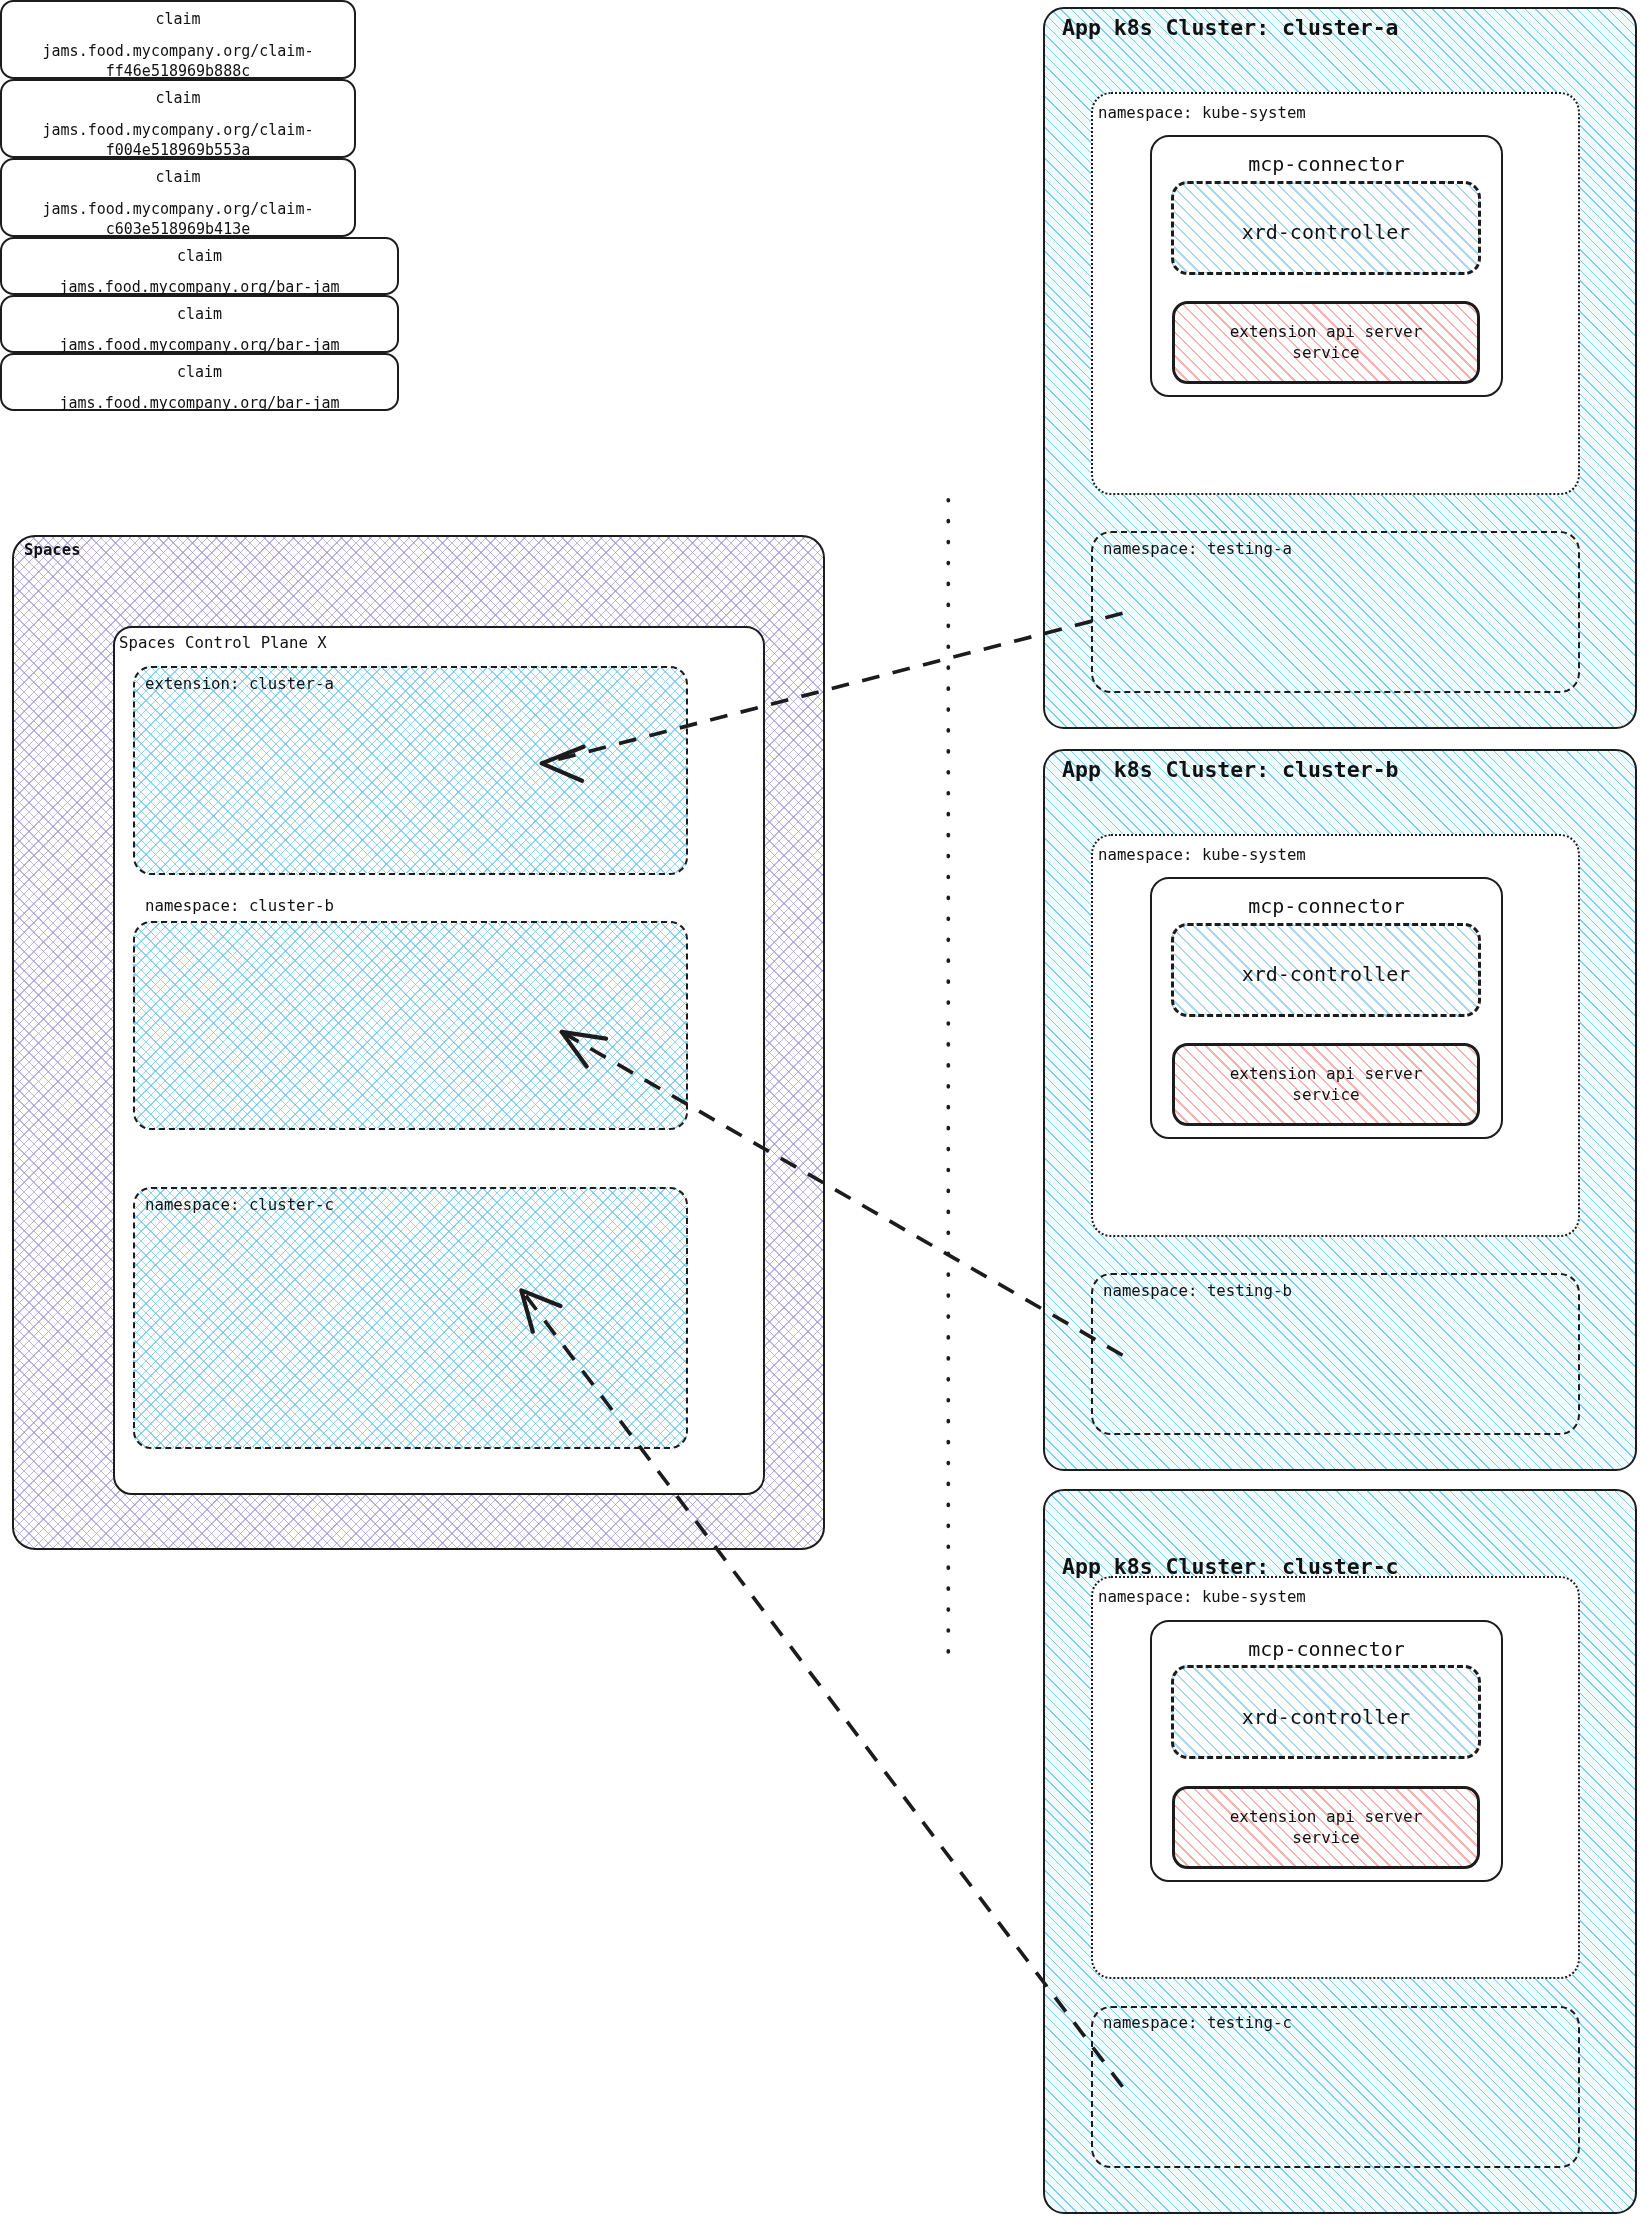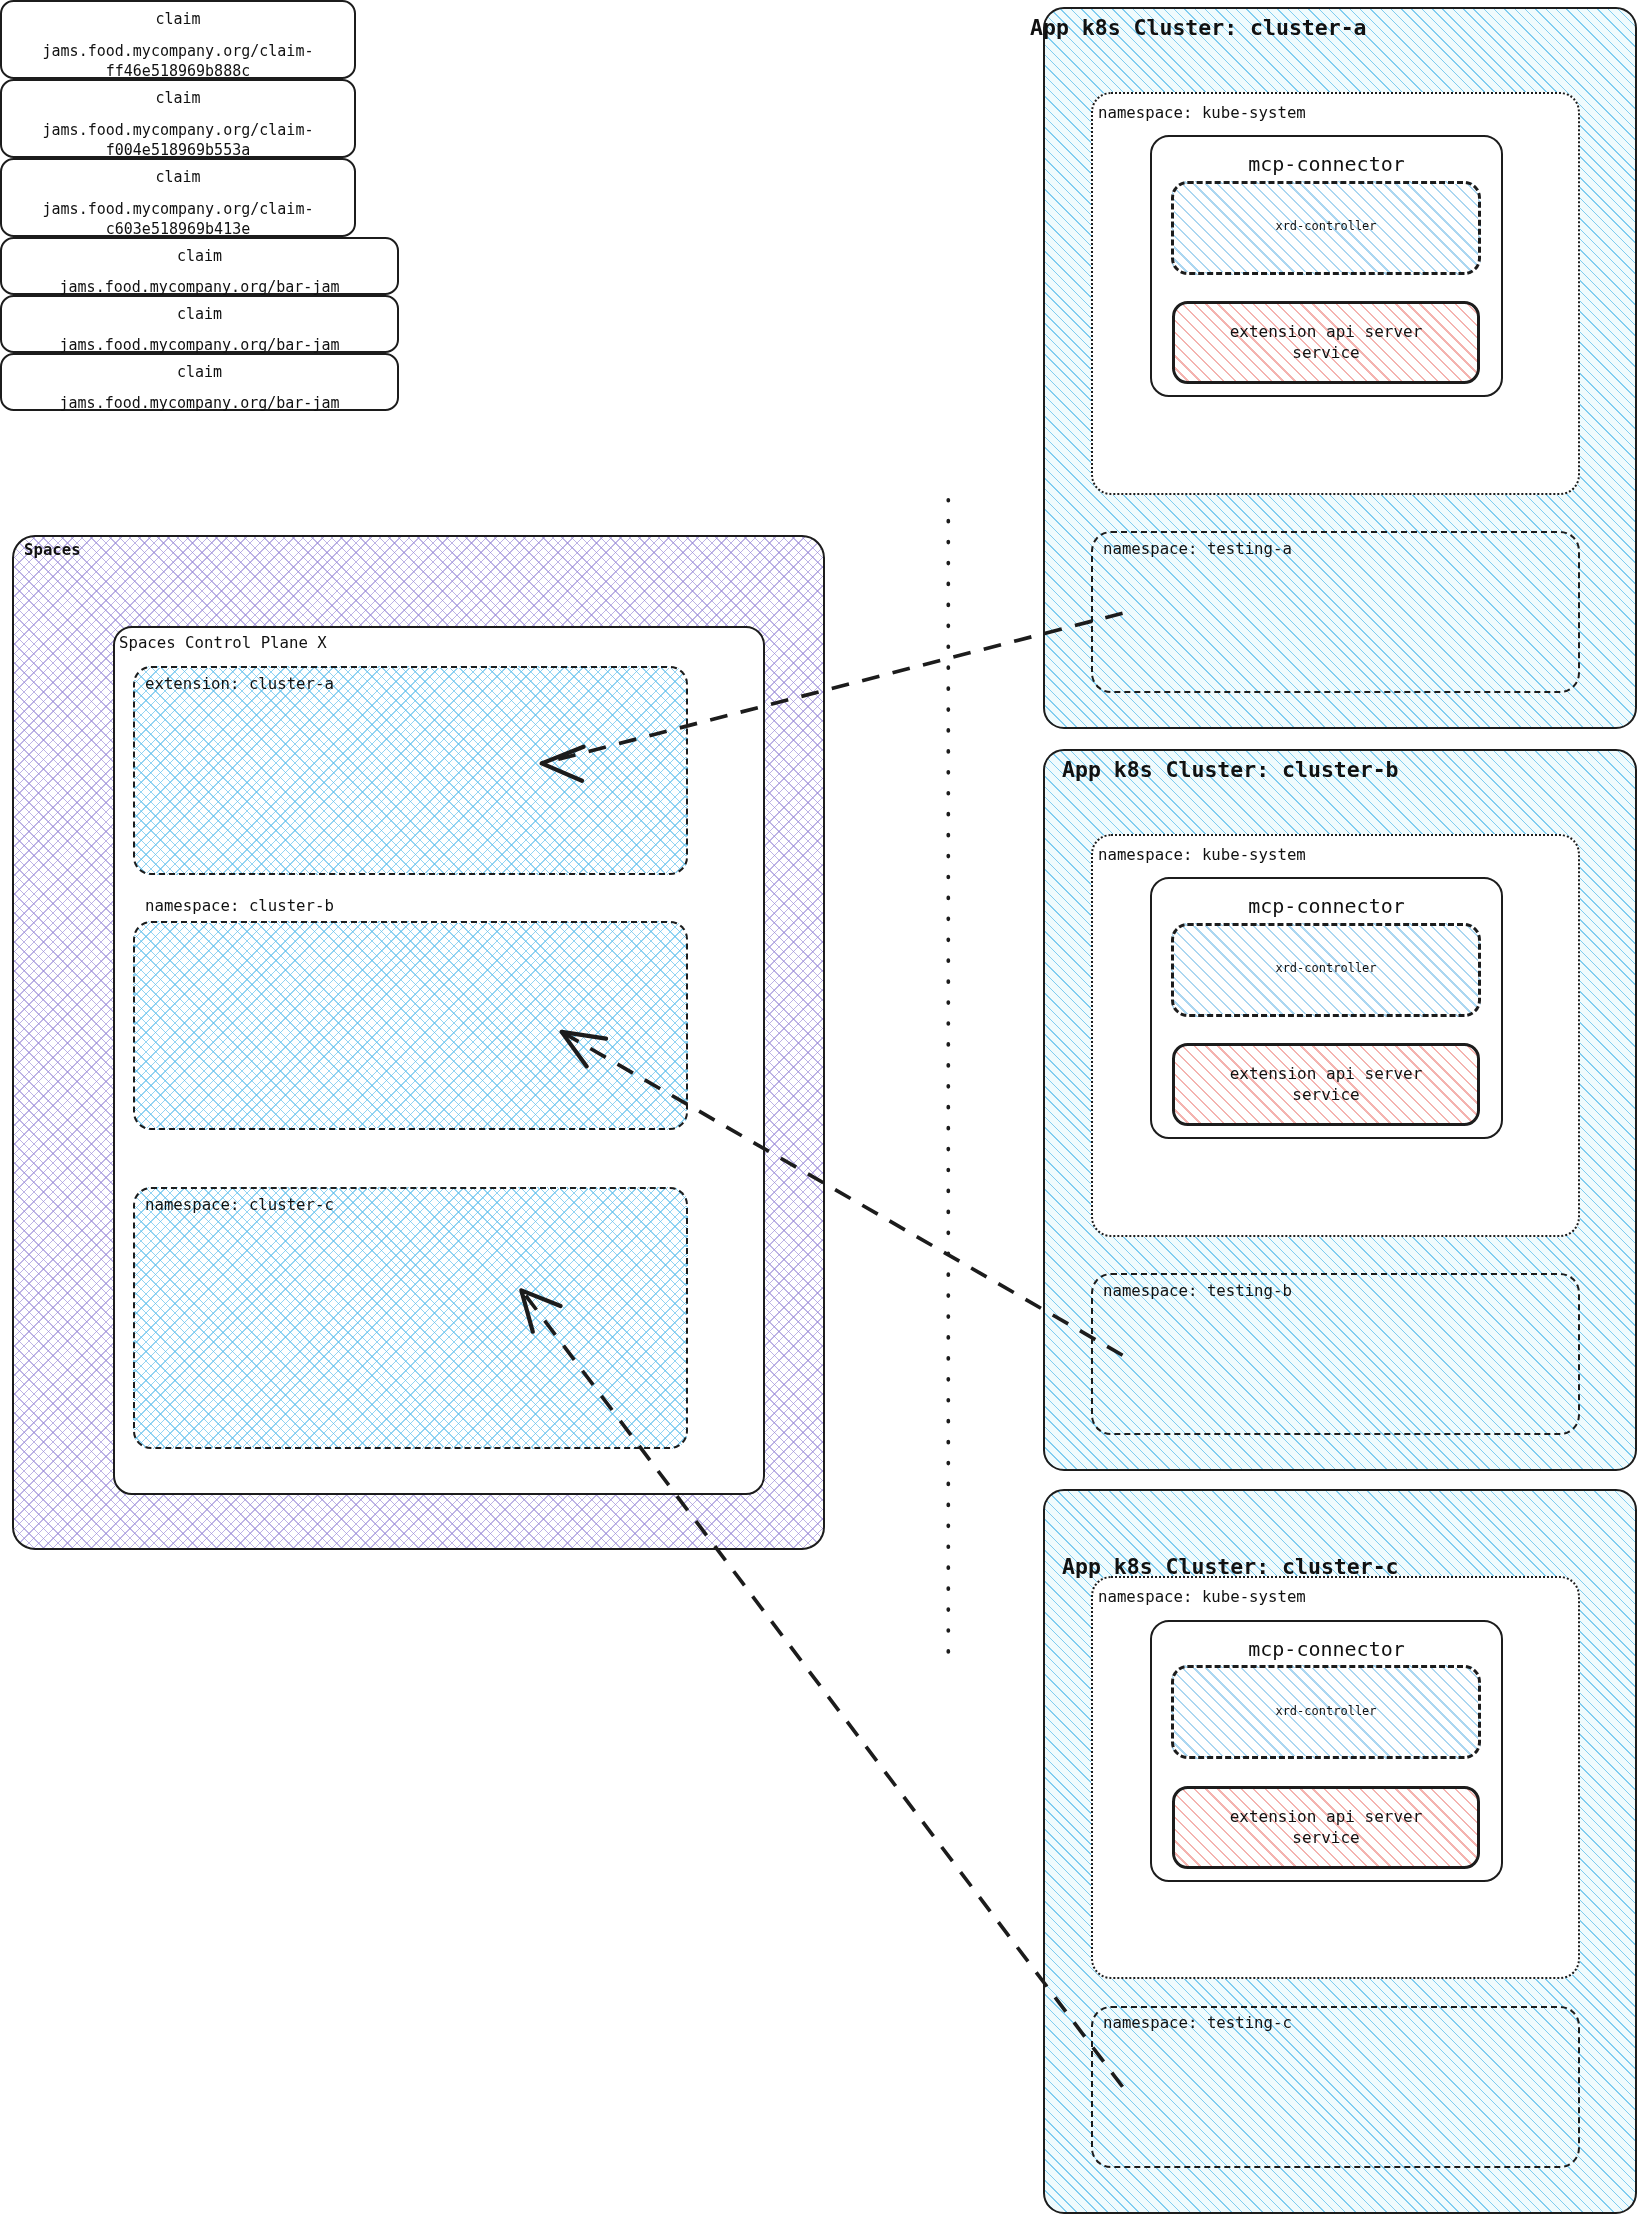--- a/index.html
+++ b/index.html
@@ -136,21 +136,21 @@
     line-height: 1.34;
     color: #111111;
   }
 
   
   .t-cluster-title { font-size: 21.5px; }
   .t-spaces-title  { font-size: 15.7px; font-weight: 400; }
   .t-mcp-title     { font-size: 15.7px; font-weight: 400; }
   .t-ns-title      { font-size: 15.7px; font-weight: 400; }
   .t-connector     { font-size: 20px; font-weight: 400; }
-  .t-xrd           { font-size: 12px; }
+  .t-xrd           { font-size: 20px; }
   .t-ext           { font-size: 16px; }
   .t-claim         { font-size: 15px; }
   .t-claim-sm      { font-size: 15px; }
 
   
   #overlay {
     position: absolute;
     left: 0;
     top: 0;
     width: 1647px;
@@ -194,21 +194,21 @@
   <div class="box-title t-ns-title" style="left:145px; top:1195px;">namespace: cluster-c</div>
   <div class="claim-box" style="left:170px; top:1239px; width:352px; height:75px;">
     <div class="claim-text">
       <span class="t-claim">claim</span><br>
       <span class="t-claim">jams.food.mycompany.org/claim-
 c603e518969b413e</span>
     </div>
   </div>
 
   <div class="box cluster-box" style="left:1043px; top:7.3px; width:594px; height:722px;"></div>
-  <div class="box-title t-cluster-title" style="left:1030px; top:14.7px;">App k8s Cluster: cluster-a</div>
+  <div class="box-title t-cluster-title" style="left:1062px; top:14.7px;">App k8s Cluster: cluster-a</div>
 
   <div class="box ns-dotted" style="left:1091px; top:92px; width:489px; height:403px;"></div>
   <div class="box-title t-ns-title" style="left:1098px; top:103px;">namespace: kube-system</div>
 
   <div class="box connector-box" style="left:1150px; top:135px; width:353px; height:262px;"></div>
   <div class="centered-label t-connector" style="left:1150px; width:353px; top:151px;">mcp-connector</div>
 
   <div class="box xrd-box" style="left:1171px; top:181px; width:310px; height:94px;"></div>
   <div class="centered-label t-xrd" style="left:1171px; width:310px; top:219px;">xrd-controller</div>
 

